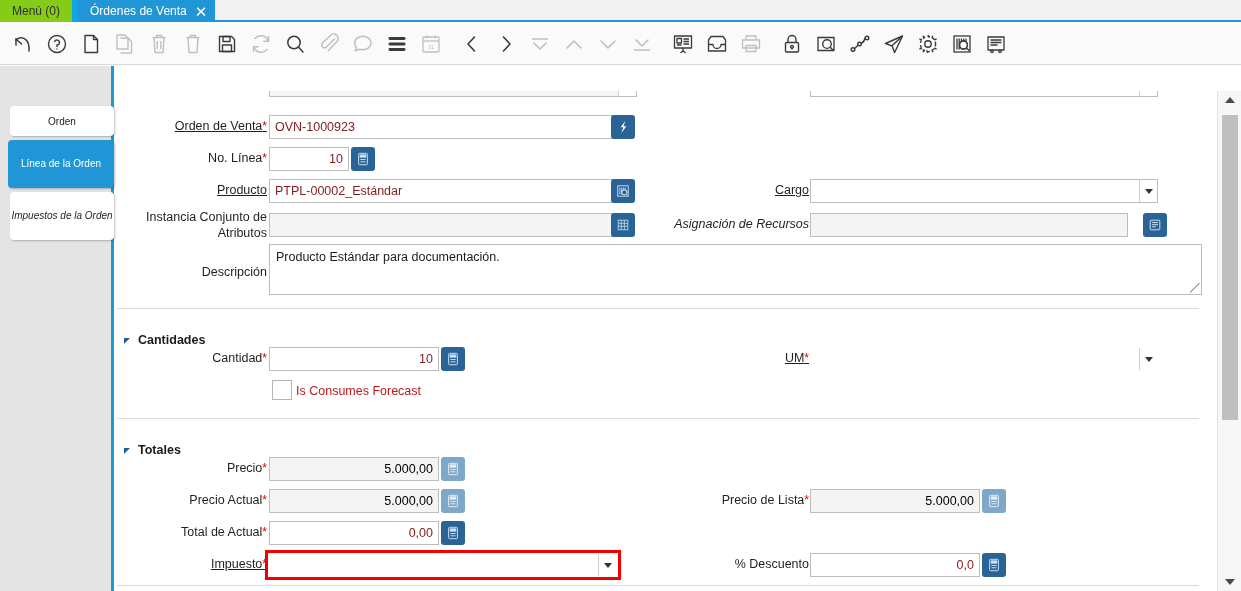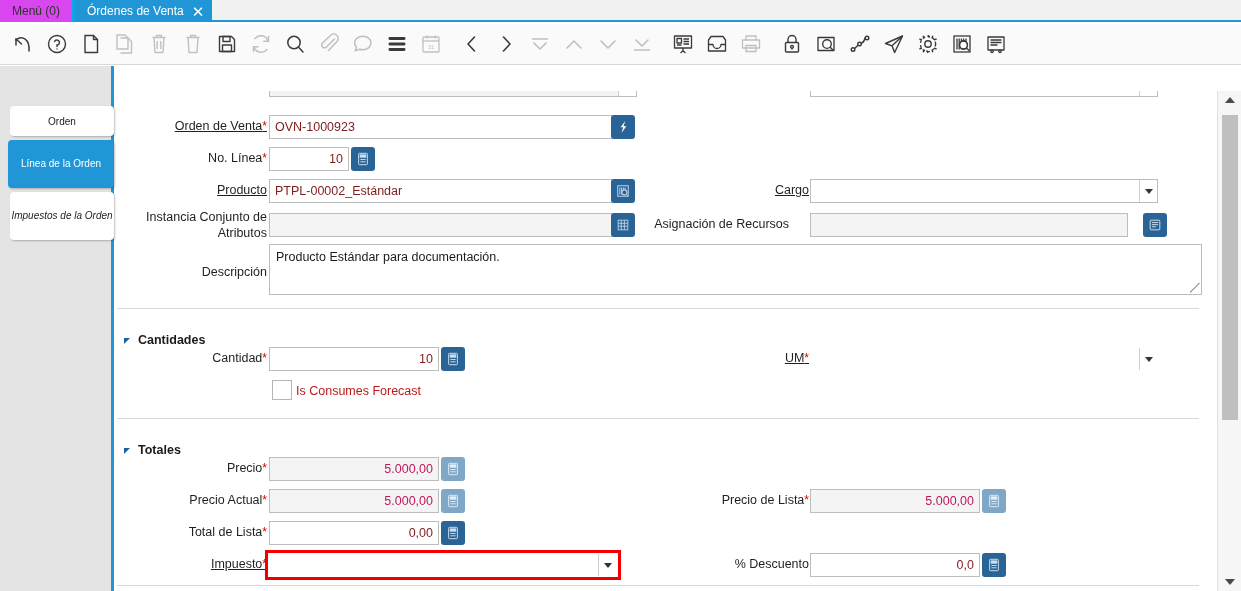--- a/index.html
+++ b/index.html
@@ -19,23 +19,23 @@
     width: 1241px; height: 22px;
     background: #f1f1f1;
     border-bottom: 2px solid #2196d6;
     display: flex; align-items: stretch;
   }
   .wtab {
     display: flex; align-items: center;
     padding: 0 12px;
     font-size: 12px;
     height: 22px;
-    background: #d946ef;
+    background: #84cc16;
     color: #333;
-    border-right: 3px solid #0ea5e9;
+    border-right: 6px solid #0ea5e9;
     white-space: nowrap;
   }
   .wtab.active {
     background: #2196d6;
     color: #ffffff;
     border-right: none;
     padding-right: 8px;
   }
   .wtab .closex {
     margin-left: 8px;
@@ -120,21 +120,21 @@
     border: 1px solid #bdbdbd;
     background: #ffffff;
     height: 24px;
     font-size: 12.5px;
     line-height: 22px;
     padding: 0 5px;
     color: #7f1d1d;
     overflow: hidden;
     white-space: nowrap;
   }
-  .inp.ro { background: #f4f4f4; color: #be185d; }
+  .inp.ro { background: #f4f4f4; color: #000000; }
   .inp.num { text-align: right; }
 
   .ibtn {
     position: absolute;
     width: 24px; height: 24px;
     background: #2a6496;
     border-radius: 3px;
     display: flex; align-items: center; justify-content: center;
   }
   .ibtn.pale { background: #7fa7c7; }
@@ -552,21 +552,21 @@
   <div class="inp ro" style="left:152px; top:122px; width:348px;">
     <span></span>
   </div>
   <div class="ibtn" style="left:494px; top:122px;">
     <svg width="14" height="14" viewBox="0 0 16 16" fill="none" stroke="#bfd5e7" stroke-width="1">
       <rect x="2.5" y="2.5" width="11" height="11"></rect>
       <path d="M2.5 6 H13.5 M2.5 9.4 H13.5 M6 2.5 V13.5 M9.6 2.5 V13.5"></path>
     </svg>
   </div>
 
-  <div class="lbl" style="left:520px; top:126px; width:152px;">
+  <div class="lbl" style="left:540px; top:126px; width:152px;font-style:italic;">
     <span>Asignación de Recursos</span>
   </div>
   <div class="inp ro" style="left:693px; top:122px; width:318px;">
     <span></span>
   </div>
   <div class="ibtn" style="left:1026px; top:122px;">
     <svg width="14" height="14" viewBox="0 0 16 16" fill="none" stroke="#cfe0ee" stroke-width="1.1">
       <rect x="2.5" y="2.5" width="11" height="11" rx="1"></rect>
       <path d="M4.6 5.2 H11.4 M4.6 7.6 H11.4 M4.6 10 H9"></path>
     </svg>
@@ -654,21 +654,21 @@
   </div>
   <div class="ibtn pale" style="left:865px; top:398px;">
     <svg width="14" height="14" viewBox="0 0 16 16" fill="none" stroke="#e4eef6" stroke-width="1.1">
       <rect x="3" y="1.5" width="10" height="13" rx="1"></rect>
       <rect x="4.8" y="3.3" width="6.4" height="2.6" fill="#e4eef6"></rect>
       <path d="M5 8.6 H11 M5 11.2 H11"></path>
     </svg>
   </div>
 
   <div class="lbl" style="left:20px; top:434px; width:130px;">
-    <span>Total de Lista</span><span class="req">*</span>
+    <span>Total de Actual</span><span class="req">*</span>
   </div>
   <div class="inp num" style="left:152px; top:430px; width:170px;">
     <span>0,00</span>
   </div>
   <div class="ibtn" style="left:324px; top:430px;">
     <svg width="14" height="14" viewBox="0 0 16 16" fill="none" stroke="#cfe0ee" stroke-width="1.1">
       <rect x="3" y="1.5" width="10" height="13" rx="1"></rect>
       <rect x="4.8" y="3.3" width="6.4" height="2.6" fill="#cfe0ee"></rect>
       <path d="M5 8.6 H11 M5 11.2 H11"></path>
     </svg>

